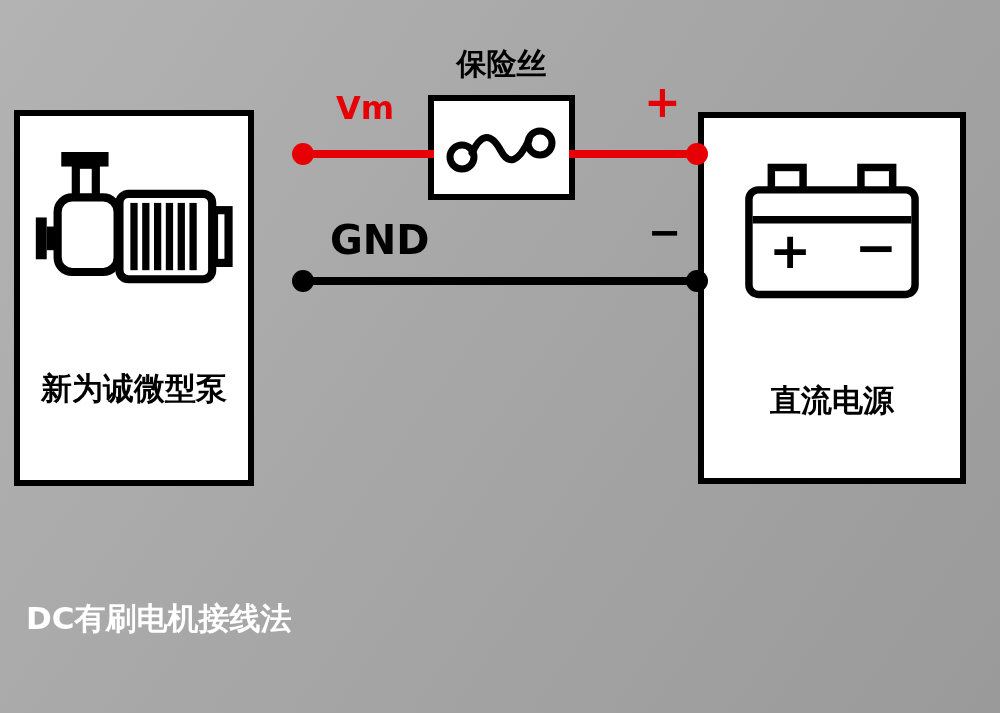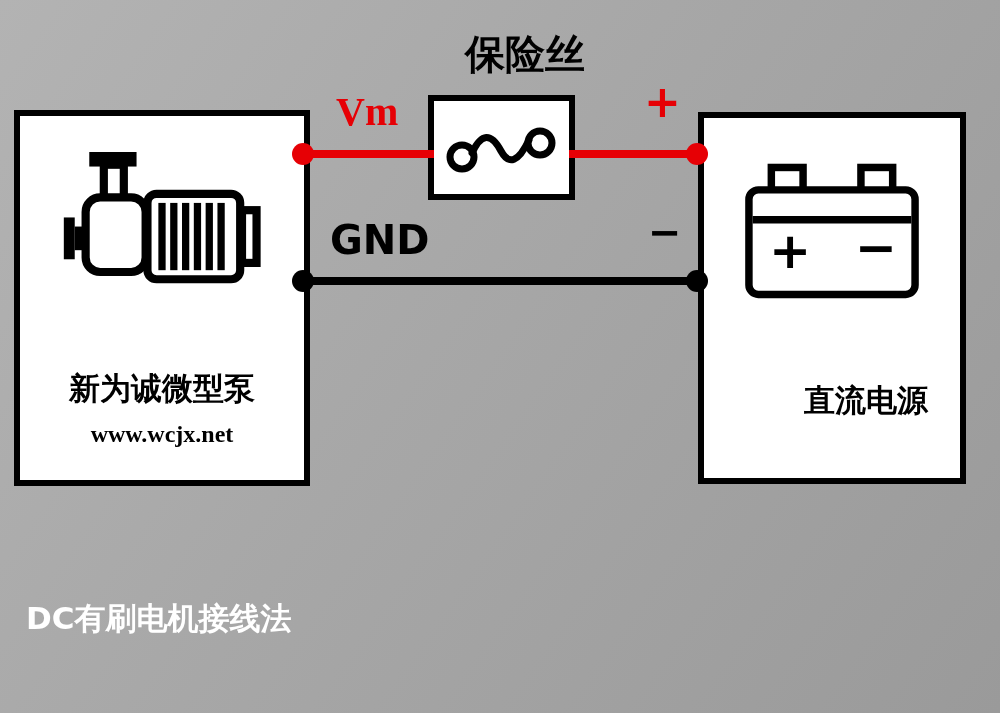--- a/index.html
+++ b/index.html
@@ -13,49 +13,49 @@
     height: 713px;
     background: linear-gradient(125deg, #b3b3b3 0%, #a7a7a7 45%, #9a9a9a 100%);
     overflow: hidden;
   }
   .box {
     position: absolute;
     background: #ffffff;
     border: 6px solid #000000;
     box-sizing: border-box;
   }
-  .pump-box  { left: 14px;  top: 110px; width: 296px; height: 376px; font-family: Liberation Serif, serif; }
+  .pump-box  { left: 14px;  top: 110px; width: 240px; height: 376px; }
   .power-box { left: 698px; top: 112px; width: 268px; height: 372px; }
 
   .fuse-box {
     position: absolute;
     left: 428px; top: 95px;
     width: 147px; height: 105px;
     background: #ffffff;
     border: 6px solid #000000;
     box-sizing: border-box;
     display: flex; align-items: center; justify-content: center;
   }
   .fuse-label {
     position: absolute;
-    left: 418px; top: 27px; width: 167px;
-    text-align: right;
-    font-size: 40px; font-weight: 700; color: #000;
+    left: 418px; top: 44px; width: 167px;
+    text-align: center;
+    font-size: 30px; font-weight: 700; color: #000;
   }
 
   .wire { position: absolute; height: 8px; }
   .wire.red   { background: #e60005; }
   .wire.black { background: #000000; }
 
   .dot { position: absolute; width: 22px; height: 22px; border-radius: 50%; }
   .dot.red   { background: #e60005; }
   .dot.black { background: #000000; }
 
   .lbl { position: absolute; font-weight: 700; line-height: 1; }
-  .lbl.vm    { left: 336px; top: 92px;  font-size: 40px; color: #e60005; font-family: Liberation Serif, serif; }
+  .lbl.vm    { left: 336px; top: 92px;  font-size: 32px; color: #e60005; }
   .lbl.plus  { left: 644px; top: 80px;  font-size: 44px; color: #e60005; }
   .lbl.gnd   { left: 330px; top: 220px; font-size: 40px; color: #000000; }
   .lbl.minus { left: 648px; top: 212px; font-size: 40px; color: #000000; }
 
   .pump-icon {
     position: absolute; left: 50%; transform: translateX(-50%); top: 36px;
   }
   .pump-title {
     position: absolute; top: 252px; left: 0; width: 100%;
     text-align: center; font-size: 31px; font-weight: 700; color: #000;
@@ -63,21 +63,21 @@
   .pump-url {
     position: absolute; top: 305px; left: 0; width: 100%;
     text-align: center; font-size: 24px; font-weight: 700; color: #000;
   }
 
   .battery-icon {
     position: absolute; left: 50%; transform: translateX(-50%); top: 42px;
   }
   .power-title {
     position: absolute; top: 262px; left: 0; width: 100%;
-    text-align: center; font-size: 31px; font-weight: 700; color: #000; padding-left: 34px;
+    text-align: center; font-size: 31px; font-weight: 700; color: #000;
   }
 
   .caption-line1 {
     position: absolute; left: 102px; top: 548px;
     font-size: 38px; font-weight: 700; color: #ffffff;
   }
   .caption-line2 {
     position: absolute; left: 26px; top: 598px;
     font-size: 31px; font-weight: 700; color: #ffffff;
   }
@@ -105,21 +105,20 @@
         <rect x="119" y="56" width="8" height="74"></rect>
         <rect x="132" y="56" width="8" height="74"></rect>
         <rect x="145" y="56" width="8" height="74"></rect>
         <rect x="158" y="56" width="8" height="74"></rect>
         <rect x="171" y="56" width="8" height="74"></rect>
       </g>
 
       <rect x="198" y="64" width="16" height="58" fill="#fff" stroke="#000" stroke-width="9"></rect>
     </svg>
     <div class="pump-title">新为诚微型泵</div>
-    <div class="pump-url">www.wcjx.net</div>
   </div>
 
   <div class="box power-box">
     <svg class="battery-icon" width="178" height="140" viewBox="0 0 190 150">
       <g fill="#fff" stroke="#000" stroke-width="8">
         <rect x="30" y="8" width="34" height="26"></rect>
         <rect x="126" y="8" width="34" height="26"></rect>
         <rect x="6" y="32" width="178" height="112" rx="10"></rect>
       </g>
       <line x1="10" y1="64" x2="180" y2="64" stroke="#000" stroke-width="8"></line>

